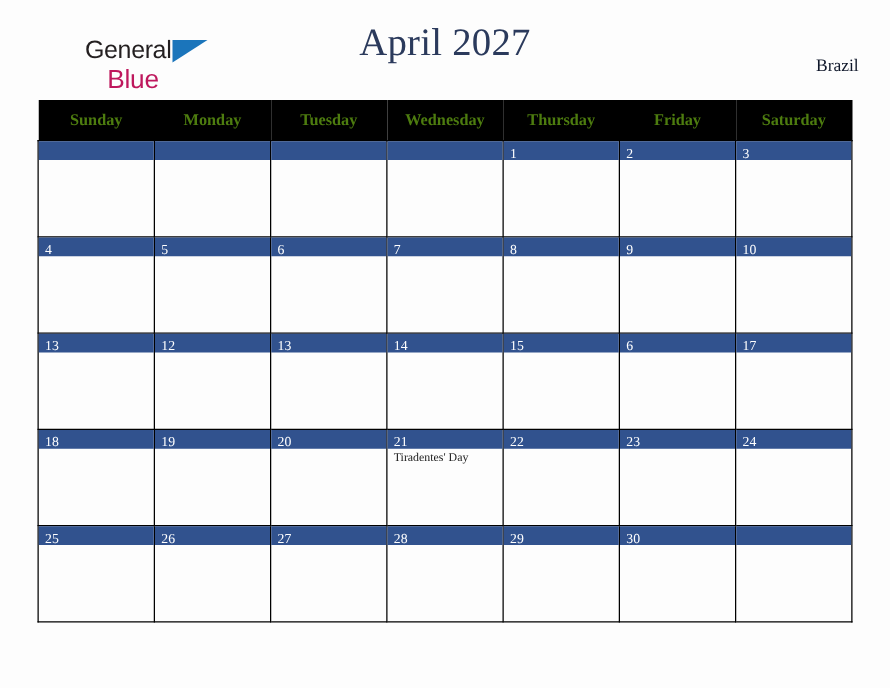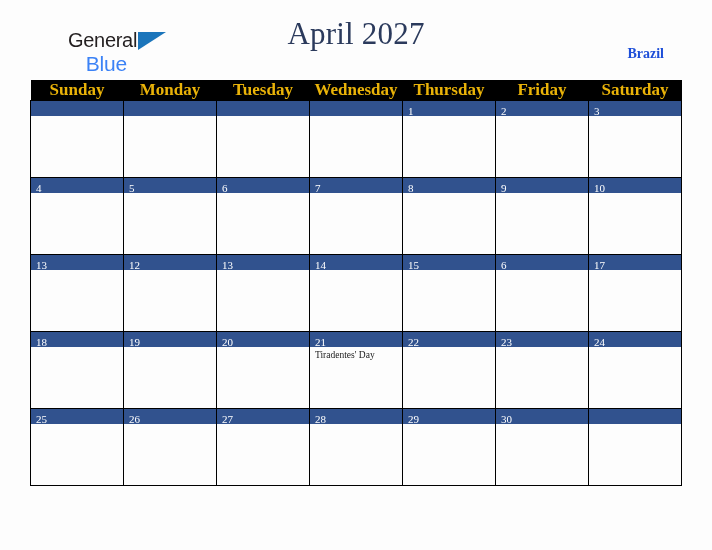--- a/index.html
+++ b/index.html
@@ -65,62 +65,61 @@
   .logo-row2 {
     display: block;
     text-align: right;
     width: 96px;
     margin-top: 1px;
   }
   .logo-blue {
     font-family: "Liberation Sans", sans-serif;
     font-size: 21px;
     letter-spacing: -0.2px;
-    color: #3b82f6;
+    color: #be185d;
   }
 
   .title {
     position: absolute;
     left: 0;
     top: 16px;
     width: 712px;
     text-align: center;
     font-family: "Liberation Serif", serif;
     font-size: 31px;
     color: #2b3a5c;
     letter-spacing: 0.2px;
   }
 
   .country {
     position: absolute;
-    right: 48px;
+    right: 25px;
     top: 46px;
     font-family: "Liberation Serif", serif;
     font-size: 14px;
-    color: #1d4ed8;
-    font-weight: bold;
+    color: #0f172a;
   }
 
   
   .calendar {
     position: absolute;
     left: 30px;
     top: 80px;
     width: 652px;
     border-collapse: collapse;
     table-layout: fixed;
   }
 
   .calendar th {
     background: #000000;
-    color: #eab308;
-    font-family: "Liberation Serif", serif;
-    font-size: 17px;
+    color: #4d7c0f;
+    font-family: "Liberation Serif", serif;
+    font-size: 13px;
     font-weight: bold;
-    height: 19px;
+    height: 32px;
     padding: 0;
     text-align: center;
     border: 0;
   }
 
   .calendar td {
     padding: 0;
     vertical-align: top;
     border-left: 1px solid #000000;
     border-right: 1px solid #000000;

